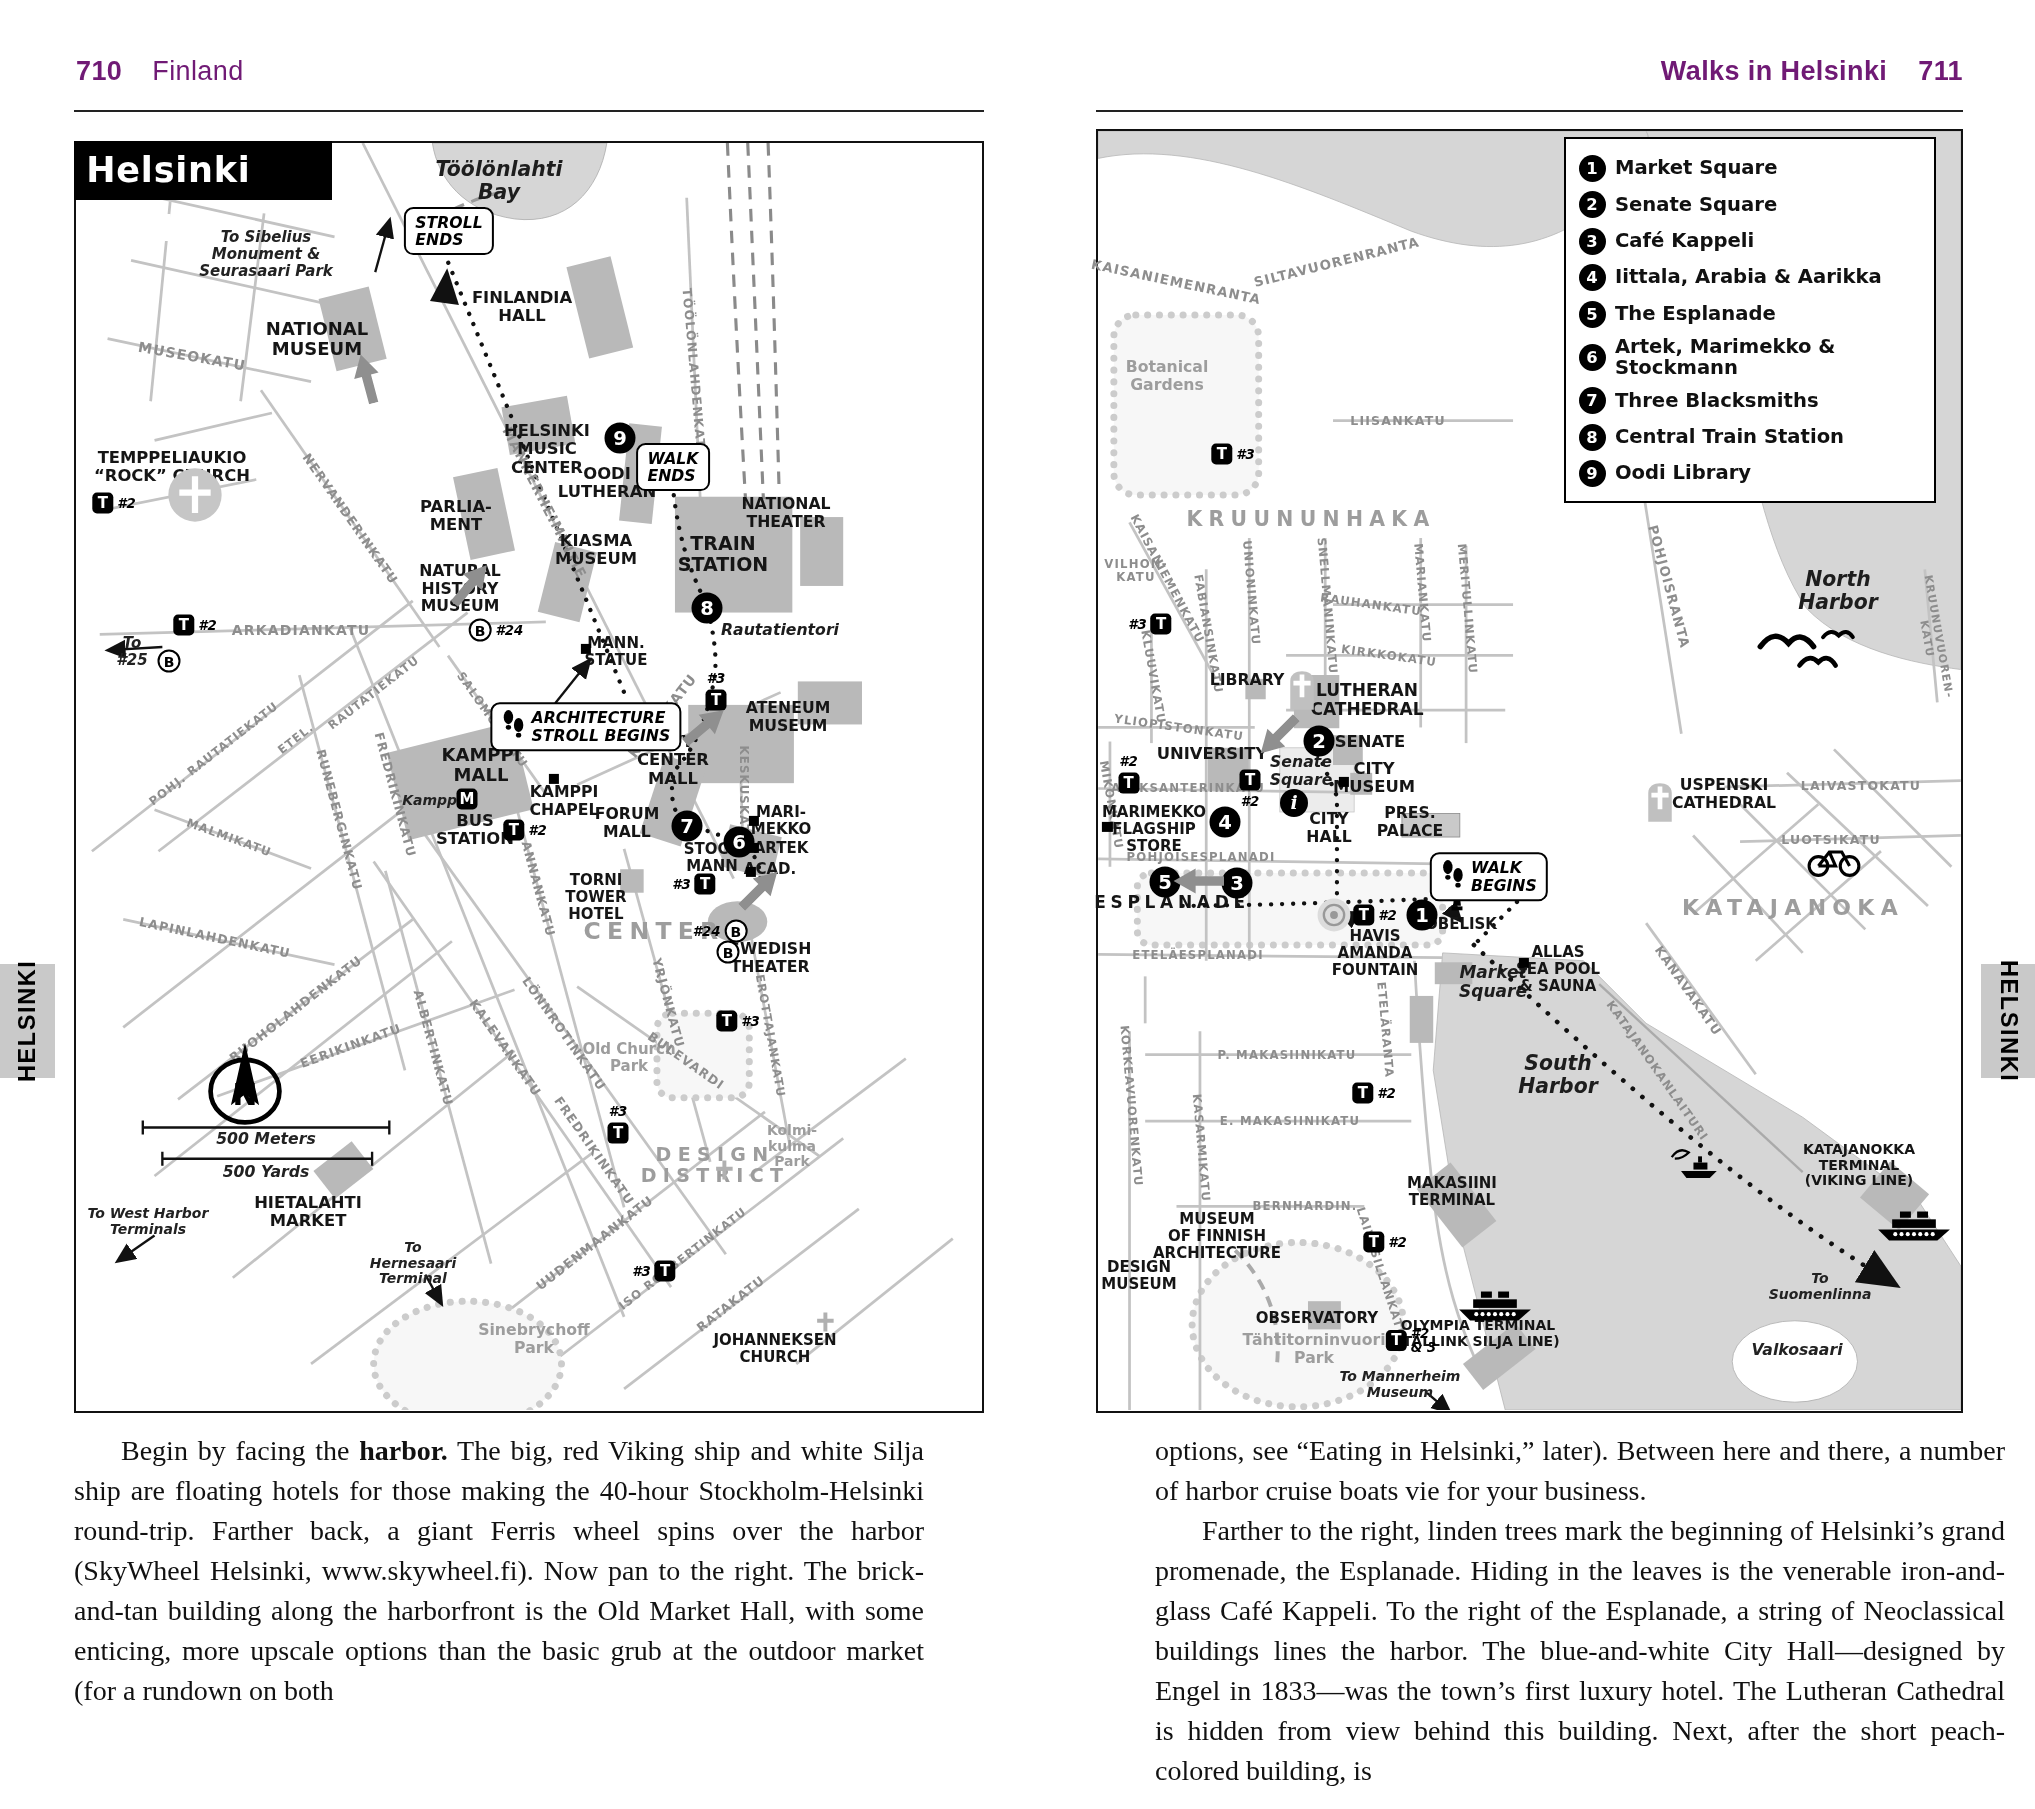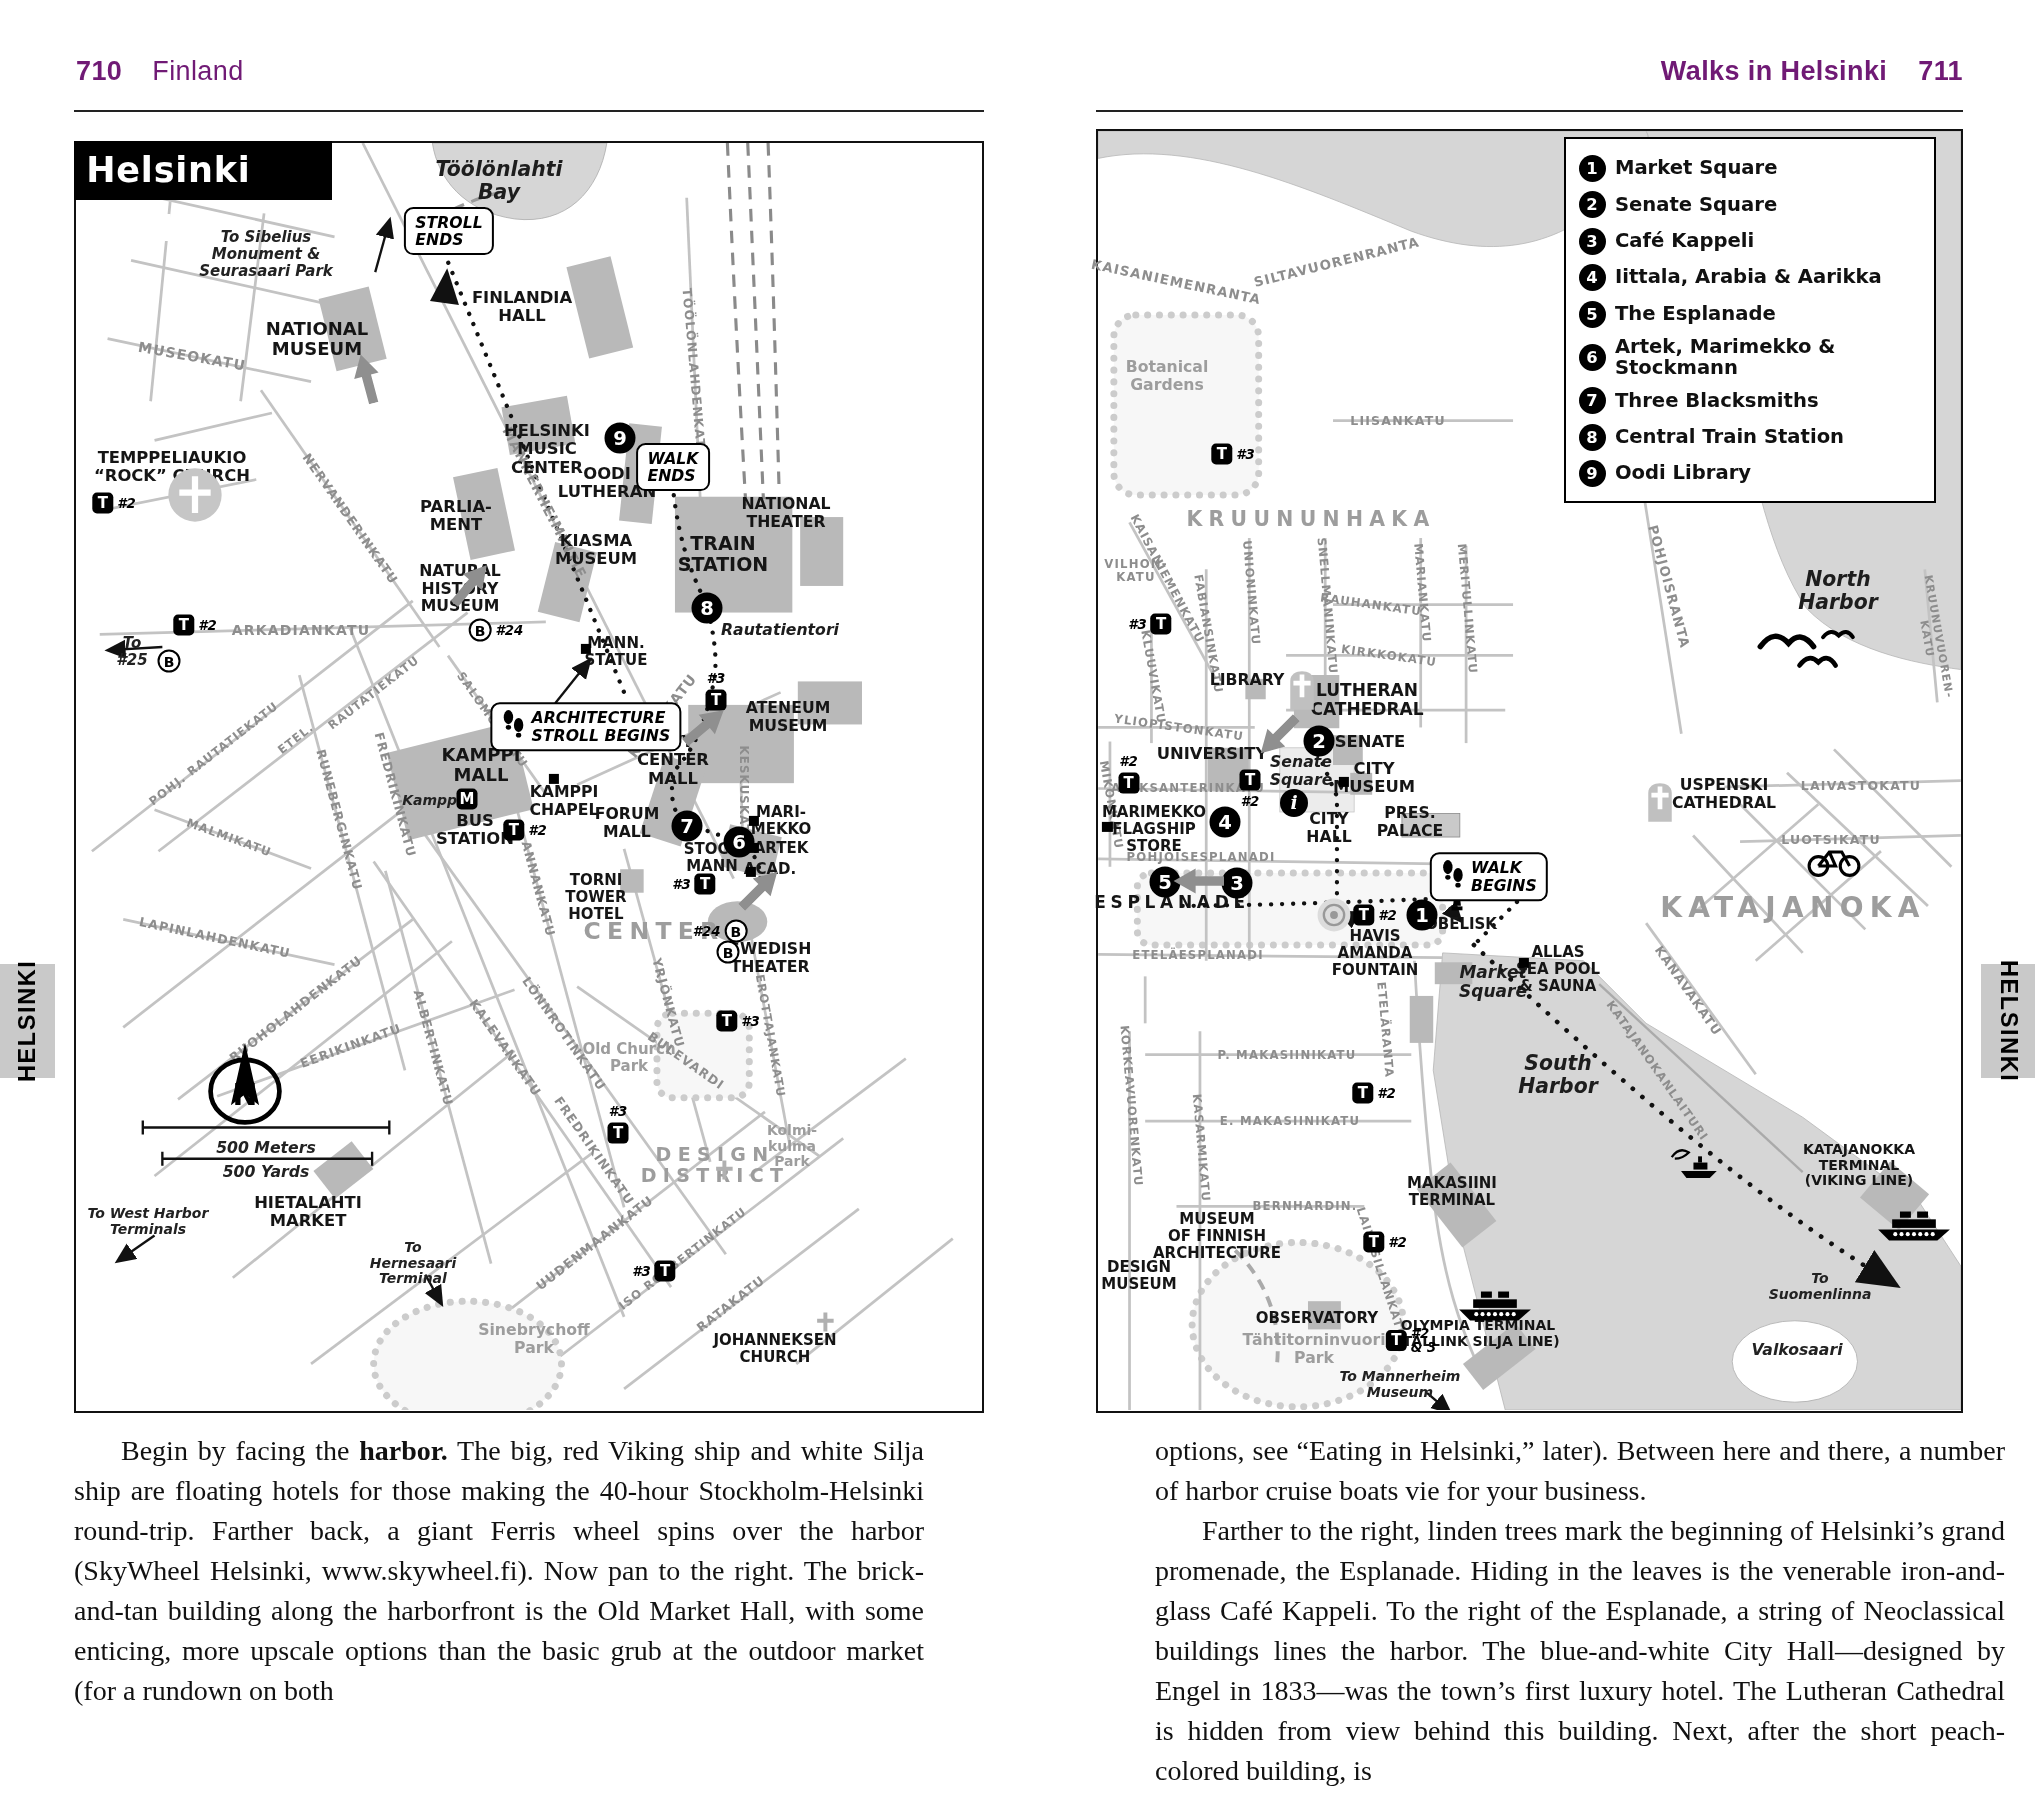--- a/index.html
+++ b/index.html
@@ -270,21 +270,21 @@
         <div class="ml street" style="left: 518px; top: 1008px; font-size: 12.5px; transform: translate(-50%, -50%) rotate(55deg);">FREDRIKINKATU</div>
         <div class="ml street" style="left: 263px; top: 677px; font-size: 12.5px; transform: translate(-50%, -50%) rotate(75deg);">RUNEBERGINKATU</div>
         <div class="ml street" style="left: 153px; top: 695px; font-size: 11.7px; transform: translate(-50%, -50%) rotate(20deg);">MALMIKATU</div>
         <div class="ml street" style="left: 139px; top: 795px; font-size: 12.5px; transform: translate(-50%, -50%) rotate(12deg);">LAPINLAHDENKATU</div>
         <div class="ml street" style="left: 220px; top: 866px; font-size: 12.5px; transform: translate(-50%, -50%) rotate(-38deg);">RUOHOLAHDENKATU</div>
         <div class="ml street" style="left: 275px; top: 903px; font-size: 12.5px; transform: translate(-50%, -50%) rotate(-20deg);">EERIKINKATU</div>
         <div class="ml street" style="left: 357px; top: 905px; font-size: 12.5px; transform: translate(-50%, -50%) rotate(75deg);">ALBERTINKATU</div>
         <div class="ml street" style="left: 138px; top: 611px; font-size: 11.7px; transform: translate(-50%, -50%) rotate(-38deg);">POHJ. RAUTATIEKATU</div>
         <div class="ml street" style="left: 220px; top: 596px; font-size: 11.7px; transform: translate(-50%, -50%) rotate(-38deg);">ETEL.</div>
         <div class="ml street" style="left: 298px; top: 550px; font-size: 11.7px; transform: translate(-50%, -50%) rotate(-38deg);">RAUTATIEKATU</div>
-        <div class="ml note" style="left: 190px; top: 996px; font-size: 15.7px; transform: translate(-50%, -50%) rotate(0deg); margin-top: 9px;">500 Meters</div>
+        <div class="ml note" style="left: 190px; top: 996px; font-size: 15.7px; transform: translate(-50%, -50%) rotate(0deg);">500 Meters</div>
         <div class="ml note" style="left: 190px; top: 1029px; font-size: 15.7px; transform: translate(-50%, -50%) rotate(0deg);">500 Yards</div>
         <div class="ml place" style="left: 232px; top: 1069px; font-size: 16.4px; transform: translate(-50%, -50%) rotate(0deg);">HIETALAHTI
 MARKET</div>
         <div class="ml note" style="left: 72px; top: 1079px; font-size: 14px; transform: translate(-50%, -50%) rotate(0deg);">To West Harbor
 Terminals</div>
         <div class="ml note" style="left: 337px; top: 1121px; font-size: 14px; transform: translate(-50%, -50%) rotate(0deg);">To
 Hernesaari
 Terminal</div>
         <div class="ml park" style="left: 458px; top: 1196px; font-size: 15.7px; transform: translate(-50%, -50%) rotate(0deg);">Sinebrychoff
 Park</div>
@@ -610,21 +610,21 @@
         <div class="ml street" style="left: 100px; top: 825px; font-size: 11.7px; transform: translate(-50%, -50%) rotate(0deg);">ETELÄESPLANADI</div>
         <div class="ml place" style="left: 363px; top: 793px; font-size: 15px; transform: translate(-50%, -50%) rotate(0deg);">OBELISK</div>
         <div class="ml place" style="left: 277px; top: 822px; font-size: 15px; transform: translate(-50%, -50%) rotate(0deg);">HAVIS
 AMANDA
 FOUNTAIN</div>
         <div class="ml water" style="left: 395px; top: 851px; font-size: 17px; transform: translate(-50%, -50%) rotate(0deg);">Market
 Square</div>
         <div class="ml place" style="left: 460px; top: 838px; font-size: 15px; transform: translate(-50%, -50%) rotate(0deg);">ALLAS
 SEA POOL
 &amp; SAUNA</div>
-        <div class="ml district" style="left: 695px; top: 777px; font-size: 28px; transform: translate(-50%, -50%) rotate(0deg);">KATAJANOKA</div>
+        <div class="ml district" style="left: 695px; top: 777px; font-size: 22px; transform: translate(-50%, -50%) rotate(0deg);">KATAJANOKA</div>
         <div class="ml water" style="left: 740px; top: 460px; font-size: 20.4px; transform: translate(-50%, -50%) rotate(0deg);">North Harbor</div>
         <div class="ml street" style="left: 570px; top: 456px; font-size: 13.3px; transform: translate(-50%, -50%) rotate(75deg);">POHJOISRANTA</div>
         <div class="ml place" style="left: 626px; top: 663px; font-size: 15.7px; transform: translate(-50%, -50%) rotate(0deg);">USPENSKI
 CATHEDRAL</div>
         <div class="ml street" style="left: 763px; top: 655px; font-size: 12.5px; transform: translate(-50%, -50%) rotate(0deg);">LAIVASTOKATU</div>
         <div class="ml street" style="left: 733px; top: 709px; font-size: 12.5px; transform: translate(-50%, -50%) rotate(0deg);">LUOTSIKATU</div>
         <div class="ml street" style="left: 590px; top: 860px; font-size: 12.5px; transform: translate(-50%, -50%) rotate(55deg);">KANAVAKATU</div>
         <div class="ml street" style="left: 559px; top: 940px; font-size: 11.7px; transform: translate(-50%, -50%) rotate(55deg);">KATAJANOKANLAITURI</div>
         <div class="ml street" style="left: 834px; top: 507px; font-size: 11px; transform: translate(-50%, -50%) rotate(80deg);">KRUUNUVUOREN-
 KATU</div>

